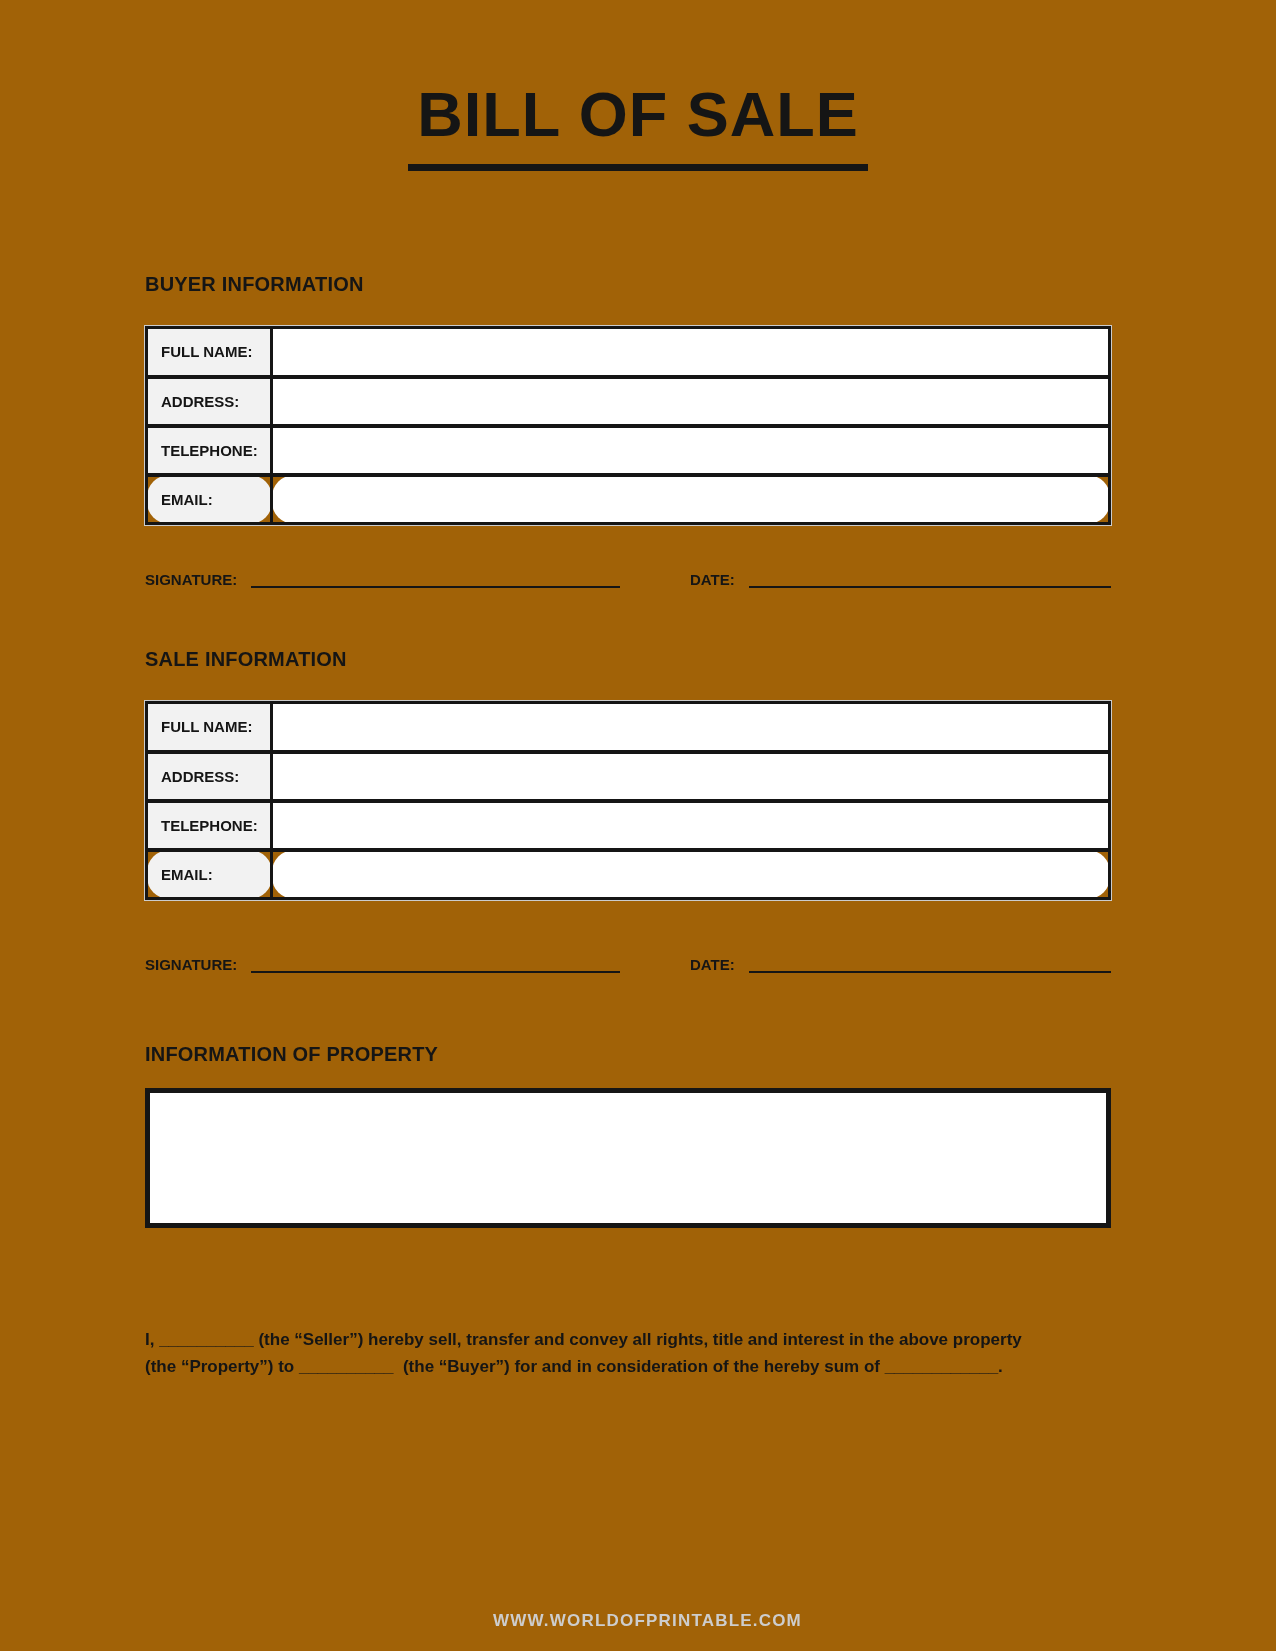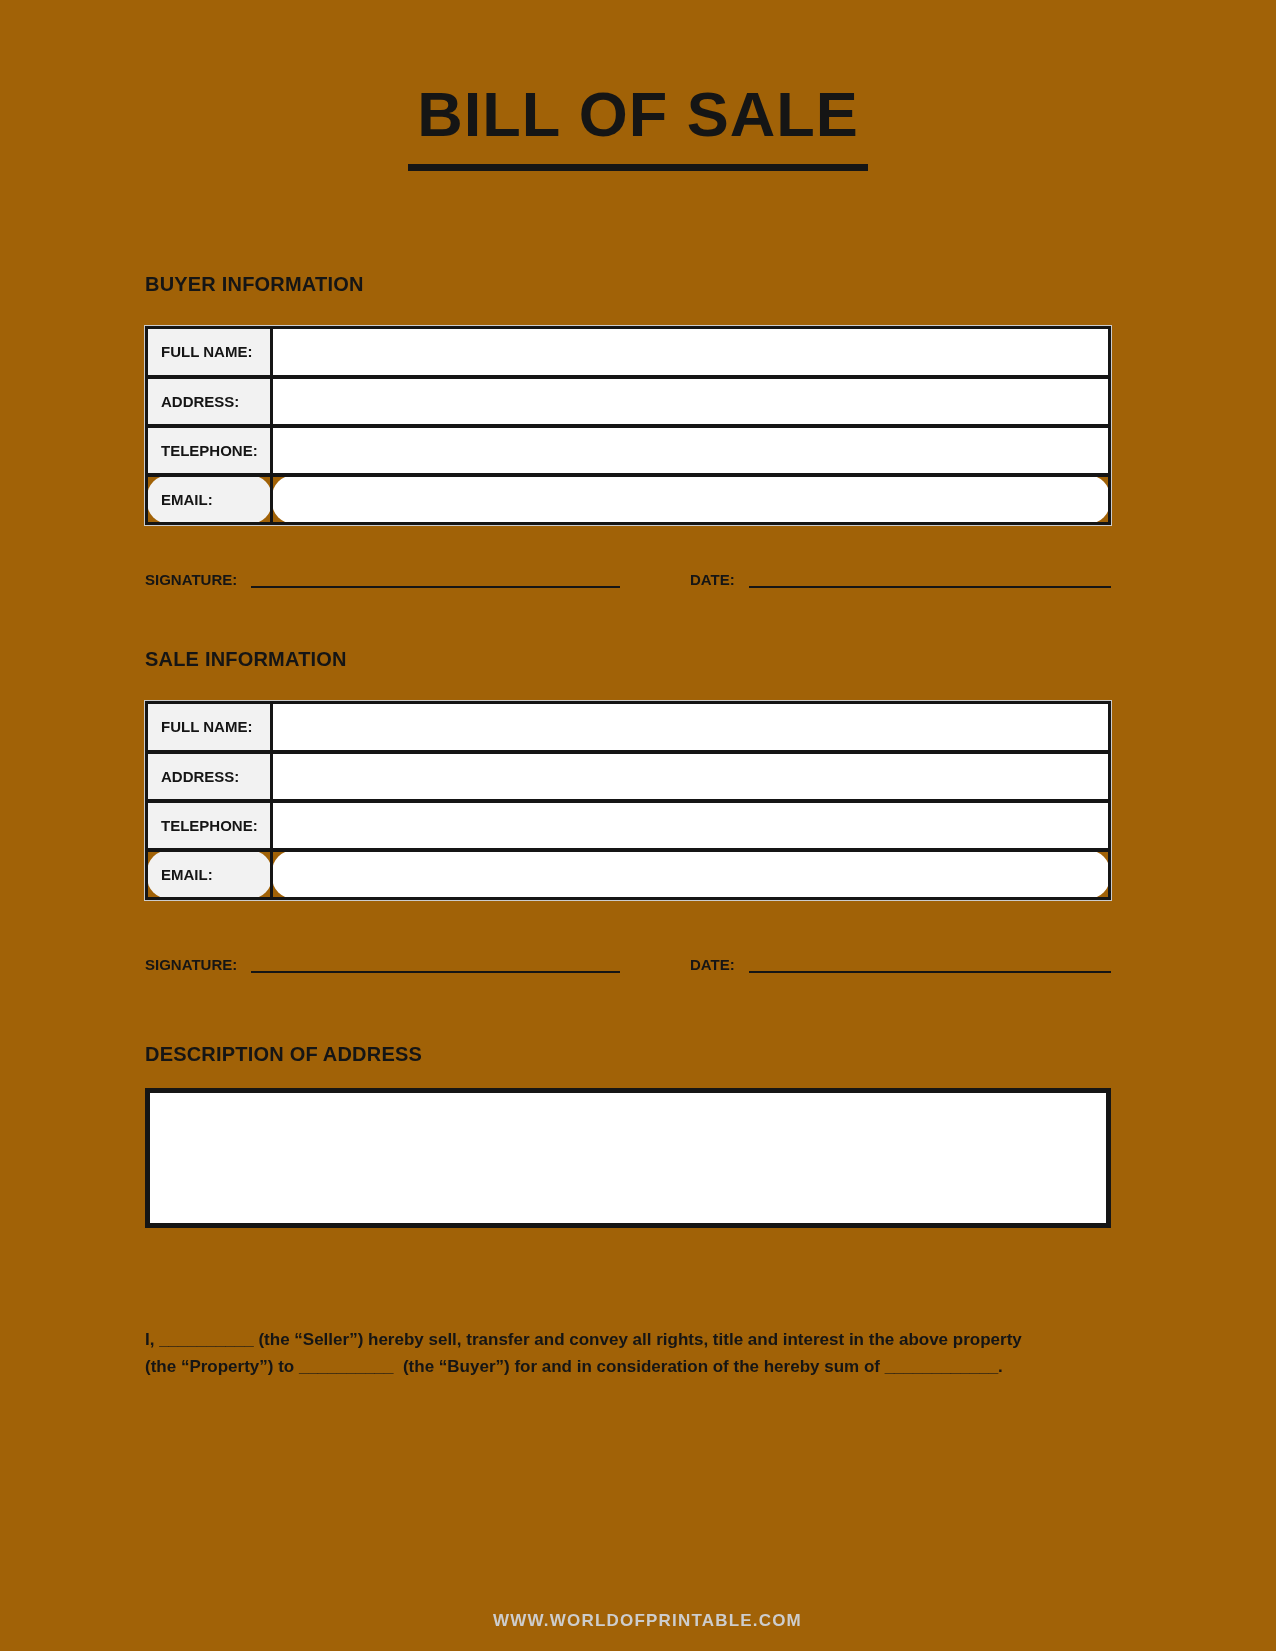--- a/index.html
+++ b/index.html
@@ -202,21 +202,21 @@
         <span class="sig-label">SIGNATURE:</span>
         <span class="sig-line"></span>
       </div>
       <div class="sig-spacer"></div>
       <div class="sig-group date">
         <span class="sig-label">DATE:</span>
         <span class="sig-line"></span>
       </div>
     </div>
 
-    <div class="section-heading property-heading">DESCRIPTION OF ADDRESS</div>
+    <div class="section-heading property-heading">INFORMATION OF PROPERTY</div>
     <div class="property-box"></div>
 
     <div class="declaration">
       <span class="line">I, __________ (the “Seller”) hereby sell, transfer and convey all rights, title and interest in the above property</span><br>
       <span class="line">(the “Property”) to __________  (the “Buyer”) for and in consideration of the hereby sum of ____________.</span>
     </div>
 
   </div>
 
   <div class="footer">WWW.WORLDOFPRINTABLE.COM</div>

